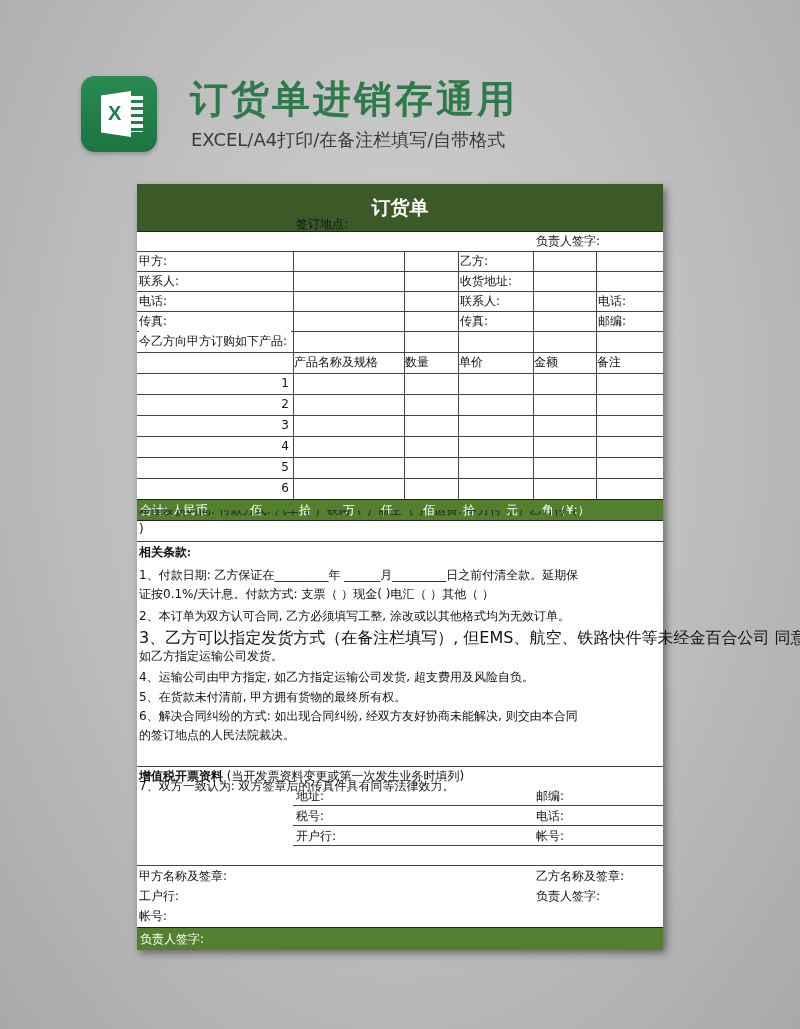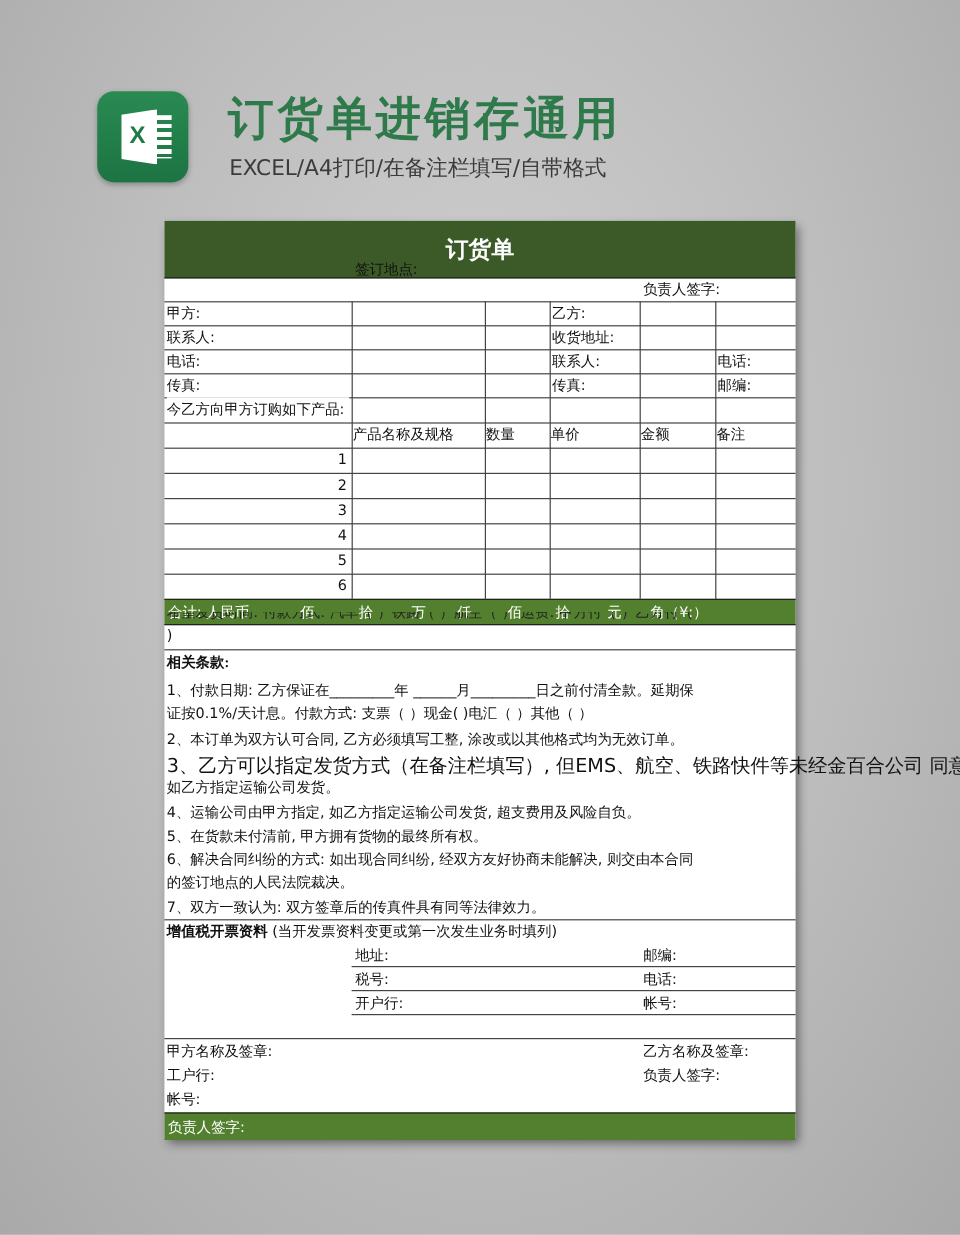--- a/index.html
+++ b/index.html
@@ -148,21 +148,21 @@
   <div class="abs bold" style="left:2px;top:358px">相关条款:</div>
   <div class="abs" style="left:2px;top:381px">1、付款日期: 乙方保证在_________年      ______月_________日之前付清全款。延期保</div>
   <div class="abs" style="left:2px;top:400px">证按0.1%/天计息。付款方式: 支票（    ）现金(     )电汇（    ）其他（    ）</div>
   <div class="abs" style="left:2px;top:422px">2、本订单为双方认可合同, 乙方必须填写工整, 涂改或以其他格式均为无效订单。</div>
   <div class="abs" style="left:2px;top:444px;font-size:16px">3、乙方可以指定发货方式（在备注栏填写）, 但EMS、航空、铁路快件等未经金百合公司 同意</div>
   <div class="abs" style="left:2px;top:462px">如乙方指定运输公司发货。</div>
   <div class="abs" style="left:2px;top:483px">4、运输公司由甲方指定, 如乙方指定运输公司发货, 超支费用及风险自负。</div>
   <div class="abs" style="left:2px;top:503px">5、在货款未付清前, 甲方拥有货物的最终所有权。</div>
   <div class="abs" style="left:2px;top:522px">6、解决合同纠纷的方式: 如出现合同纠纷, 经双方友好协商未能解决, 则交由本合同</div>
   <div class="abs" style="left:2px;top:541px">的签订地点的人民法院裁决。</div>
-  <div class="abs" style="left:2px;top:562px">7、双方一致认为: 双方签章后的传真件具有同等法律效力。</div>
+  <div class="abs" style="left:2px;top:592px">7、双方一致认为: 双方签章后的传真件具有同等法律效力。</div>
   <div class="hline" style="left:0;top:582px;width:526px"></div>
 
   <div class="abs" style="left:2px;top:582px">
     <span class="bold">增值税开票资料</span>
     <span>(当开发票资料变更或第一次发生业务时填列)</span>
   </div>
   <div class="abs" style="left:159px;top:602px">地址:</div>
   <div class="abs" style="left:399px;top:602px">邮编:</div>
   <div class="hline" style="left:156px;top:621px;width:370px"></div>
   <div class="abs" style="left:159px;top:622px">税号:</div>

